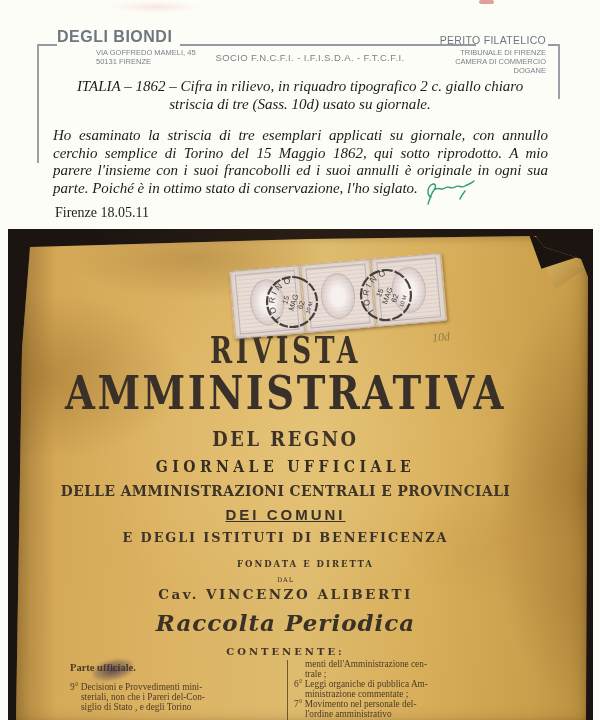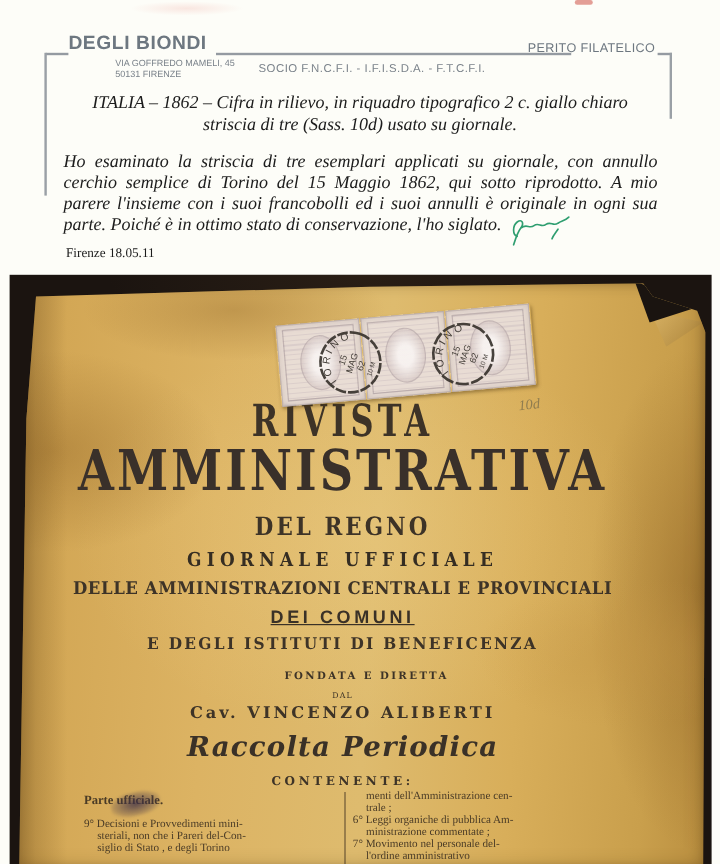--- a/index.html
+++ b/index.html
@@ -30,21 +30,21 @@
   .bracket{position:absolute;width:1.5px;background:#9aa0a6;}
   .bracket.bl{left:37px;top:44px;height:119px;}
   .bracket.br{left:558px;top:44px;height:55px;}
 
   
   .heading{position:absolute;left:48px;right:48px;top:78px;text-align:center;
     font-style:italic;font-size:15px;line-height:17.5px;color:#1c1c1c;}
   .bodytext{position:absolute;left:53px;right:52px;top:127px;font-style:italic;
     font-size:15px;line-height:17.5px;color:#1c1c1c;}
   .bodytext .jl{text-align:justify;text-align-last:justify;}
-  .place-date{position:absolute;left:55px;top:205px;font-size:11px;color:#1c1c1c;}
+  .place-date{position:absolute;left:55px;top:205px;font-size:14px;color:#1c1c1c;}
   .sig{position:absolute;left:424px;top:176px;}
 
   
   .photo{position:absolute;left:8px;top:229px;width:585px;height:491px;overflow:hidden;
     background:
       radial-gradient(ellipse 300px 120px at 50% 0%,rgba(70,50,30,.35),transparent 70%),
       #1b1410;}
   .paper{position:absolute;inset:0;
     clip-path:polygon(22px 18px,300px 10px,528px 7px,536px 18px,573px 30px,580px 48px,578px 491px,8px 491px,14px 120px);
     background:
@@ -127,20 +127,25 @@
   <div class="bracket bl"></div>
   <div class="bracket br"></div>
 
   <div class="lh-name">DEGLI BIONDI</div>
   <div class="lh-addr">
     <div>VIA GOFFREDO MAMELI, 45</div>
     <div>50131 FIRENZE</div>
   </div>
   <div class="lh-member">SOCIO F.N.C.F.I. - I.F.I.S.D.A. - F.T.C.F.I.</div>
   <div class="lh-title">PERITO FILATELICO</div>
+  <div class="lh-cred">
+    <div>TRIBUNALE DI FIRENZE</div>
+    <div>CAMERA DI COMMERCIO</div>
+    <div>DOGANE</div>
+  </div>
 
   <div class="heading">
     <div>ITALIA – 1862 – Cifra in rilievo, in riquadro tipografico 2 c. giallo chiaro</div>
     <div>striscia di tre (Sass. 10d) usato su giornale.</div>
   </div>
 
   <div class="bodytext">
     <div class="jl">Ho esaminato la striscia di tre esemplari applicati su giornale, con annullo</div>
     <div class="jl">cerchio semplice di Torino del 15 Maggio 1862, qui sotto riprodotto. A mio</div>
     <div class="jl">parere l'insieme con i suoi francobolli ed i suoi annulli è originale in ogni sua</div>

